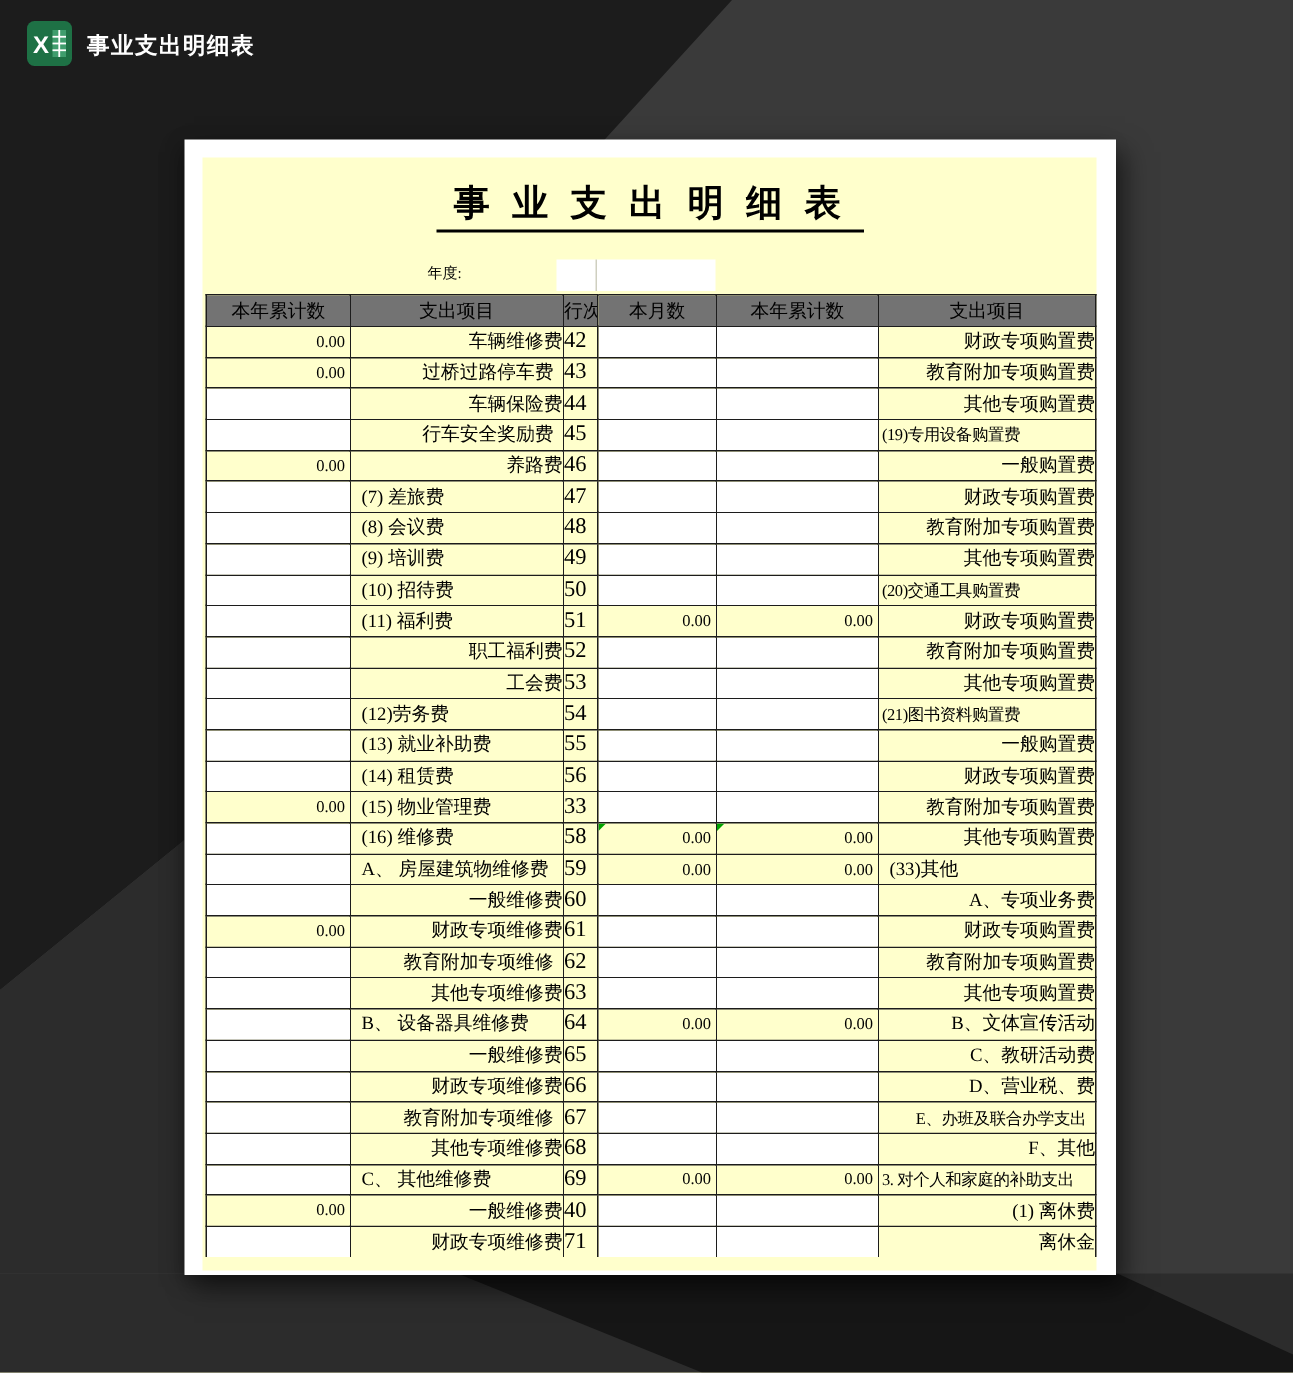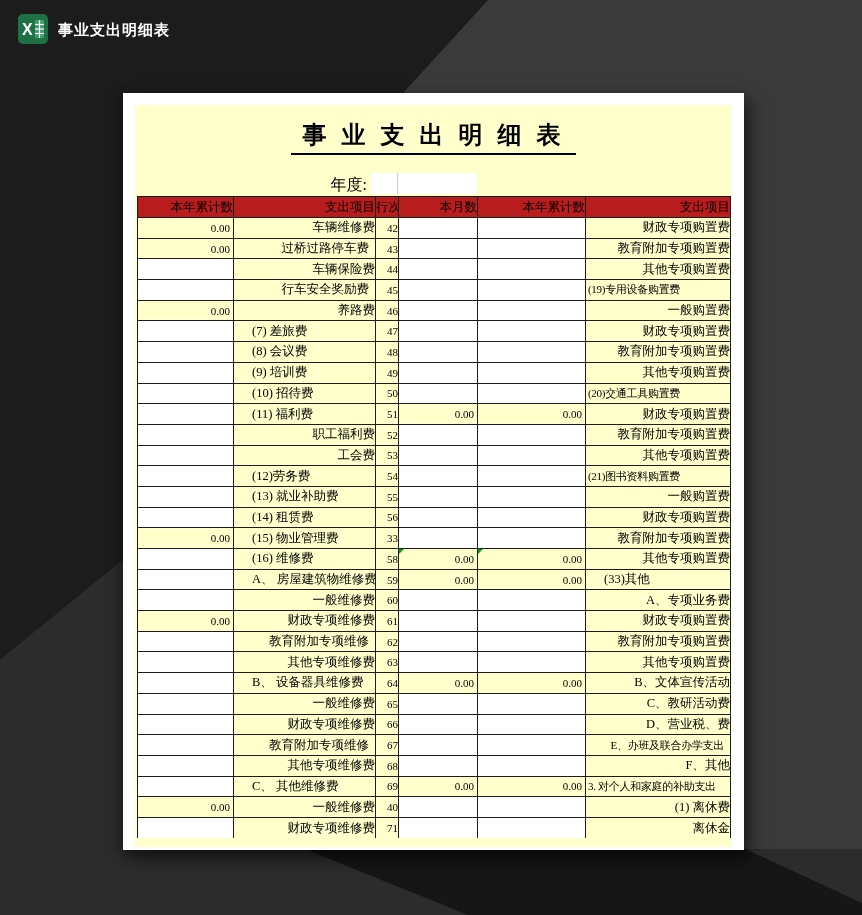--- a/index.html
+++ b/index.html
@@ -33,44 +33,44 @@
     font-family:"Liberation Serif","DejaVu Serif",serif;color:#000;
   }
   .sheet-title-wrap{position:absolute;left:0;top:14px;width:100%;text-align:center;}
   .sheet-title{
     display:inline-block;font-size:24px;font-weight:bold;
     letter-spacing:15px;padding:0 0 2px 12px;
     border-bottom:2px solid #000;white-space:nowrap;
   }
   .year-label{
     position:absolute;left:150px;top:70px;width:82px;
-    font-size:16px;text-align:right;
+    font-size:10px;
   }
   .year-box{position:absolute;top:68px;height:21px;background:#ffffff;}
   .year-box1{left:236px;width:26px;border-right:1px solid #cfcfc0;}
   .year-box2{left:263px;width:79px;}
   
   table.sheet-table{
     position:absolute;left:2px;top:91px;width:593px;
     border-collapse:collapse;table-layout:fixed;
     font-family:"Liberation Serif","DejaVu Serif",serif;
   }
   .sheet-table th,.sheet-table td{
     border:1px solid #1c1c1c;padding:0;overflow:hidden;white-space:nowrap;
     font-weight:normal;position:relative;
   }
   .sheet-table thead tr{height:21px;}
   .sheet-table tbody tr{height:20.7px;}
   .sheet-table tbody tr:last-child td{border-bottom:none;}
-  th{font-size:12.5px;text-align:right;background:#b91c1c;}
+  th{font-size:12.5px;text-align:center;background:#737373;}
   td{font-size:12.5px;background:#ffffcc;}
   td.w{background:#ffffff;}
   td.num{font-size:11px;text-align:right;padding-right:3px;}
-  td.line{font-size:11px;text-align:right;}
-  td.a-l{text-align:left;padding-left:18px;}
+  td.line{font-size:15px;text-align:left;}
+  td.a-l{text-align:left;padding-left:7px;}
   td.a-c{text-align:right;}
   td.a-r{text-align:right;padding-right:6px;}
   td.sq{font-size:11px;letter-spacing:-0.3px;padding-left:2px;}
   .flag{
     position:absolute;left:0;top:0;width:0;height:0;
     border-top:5px solid #00a300;border-right:5px solid transparent;
   }
 </style>
 </head>
 <body>

